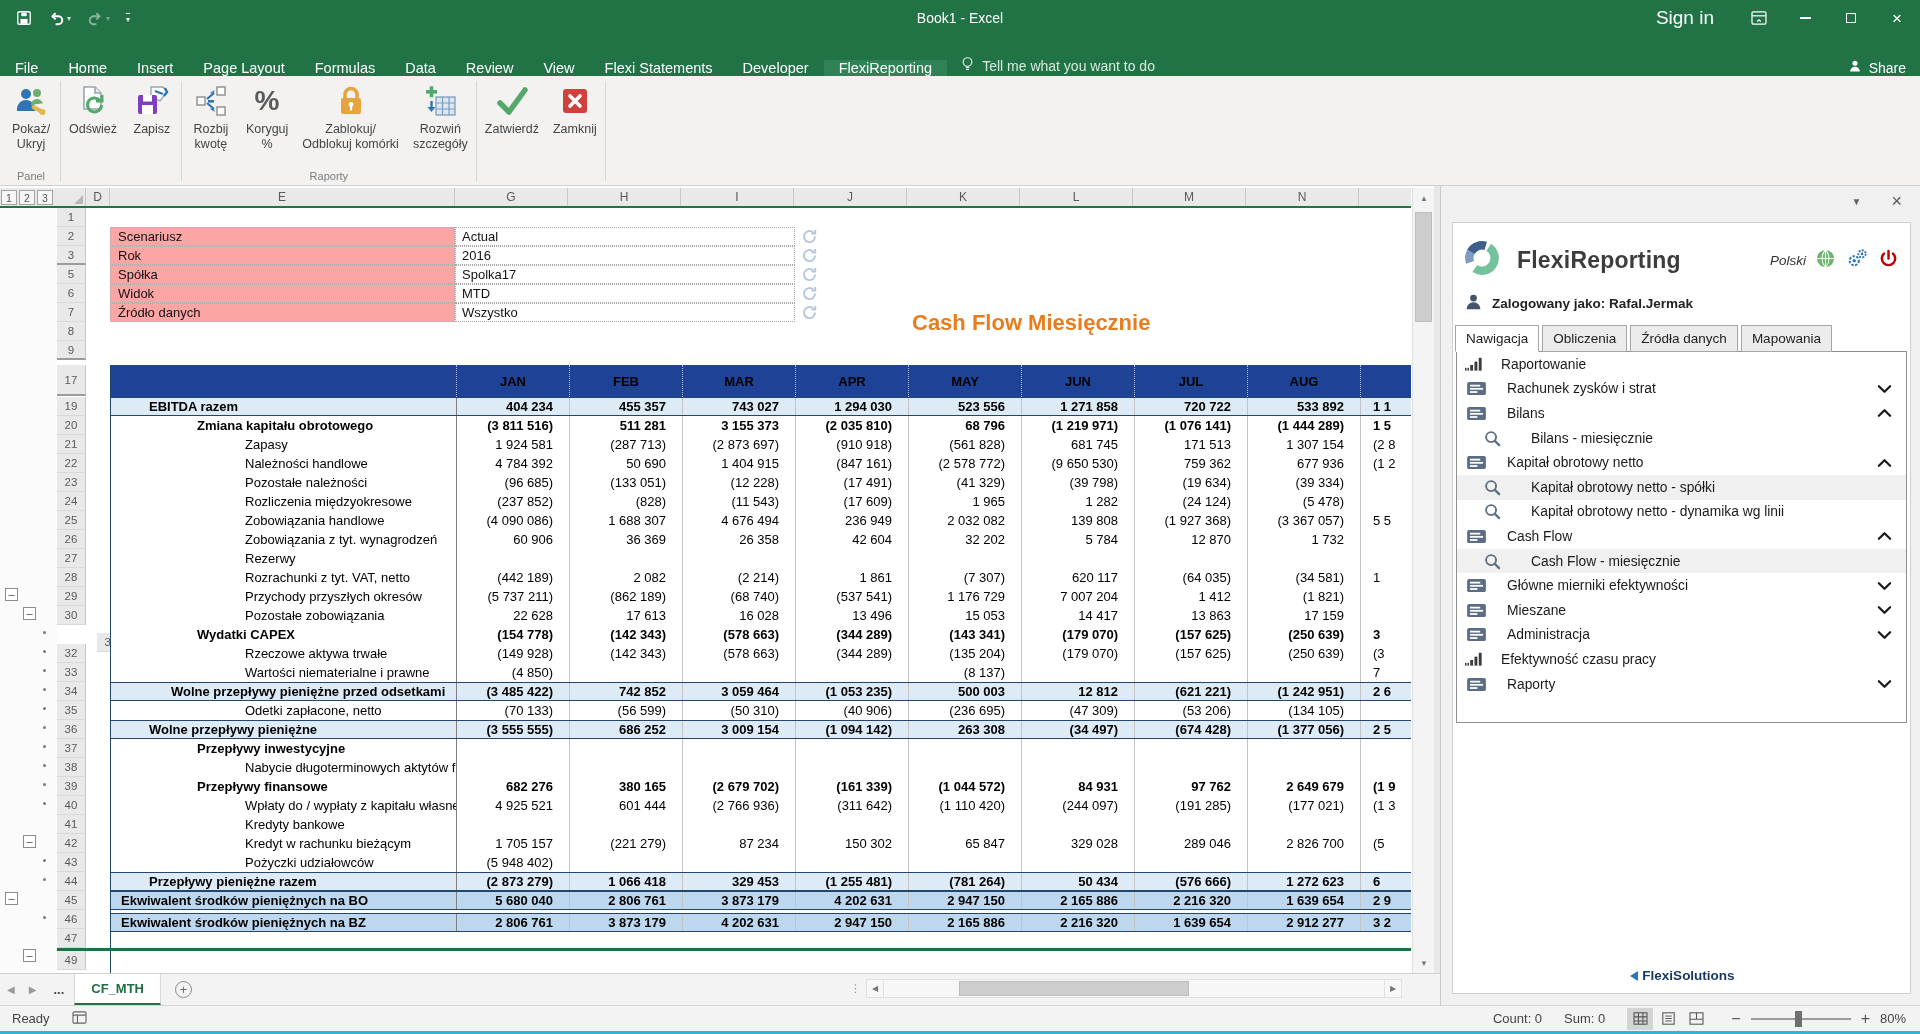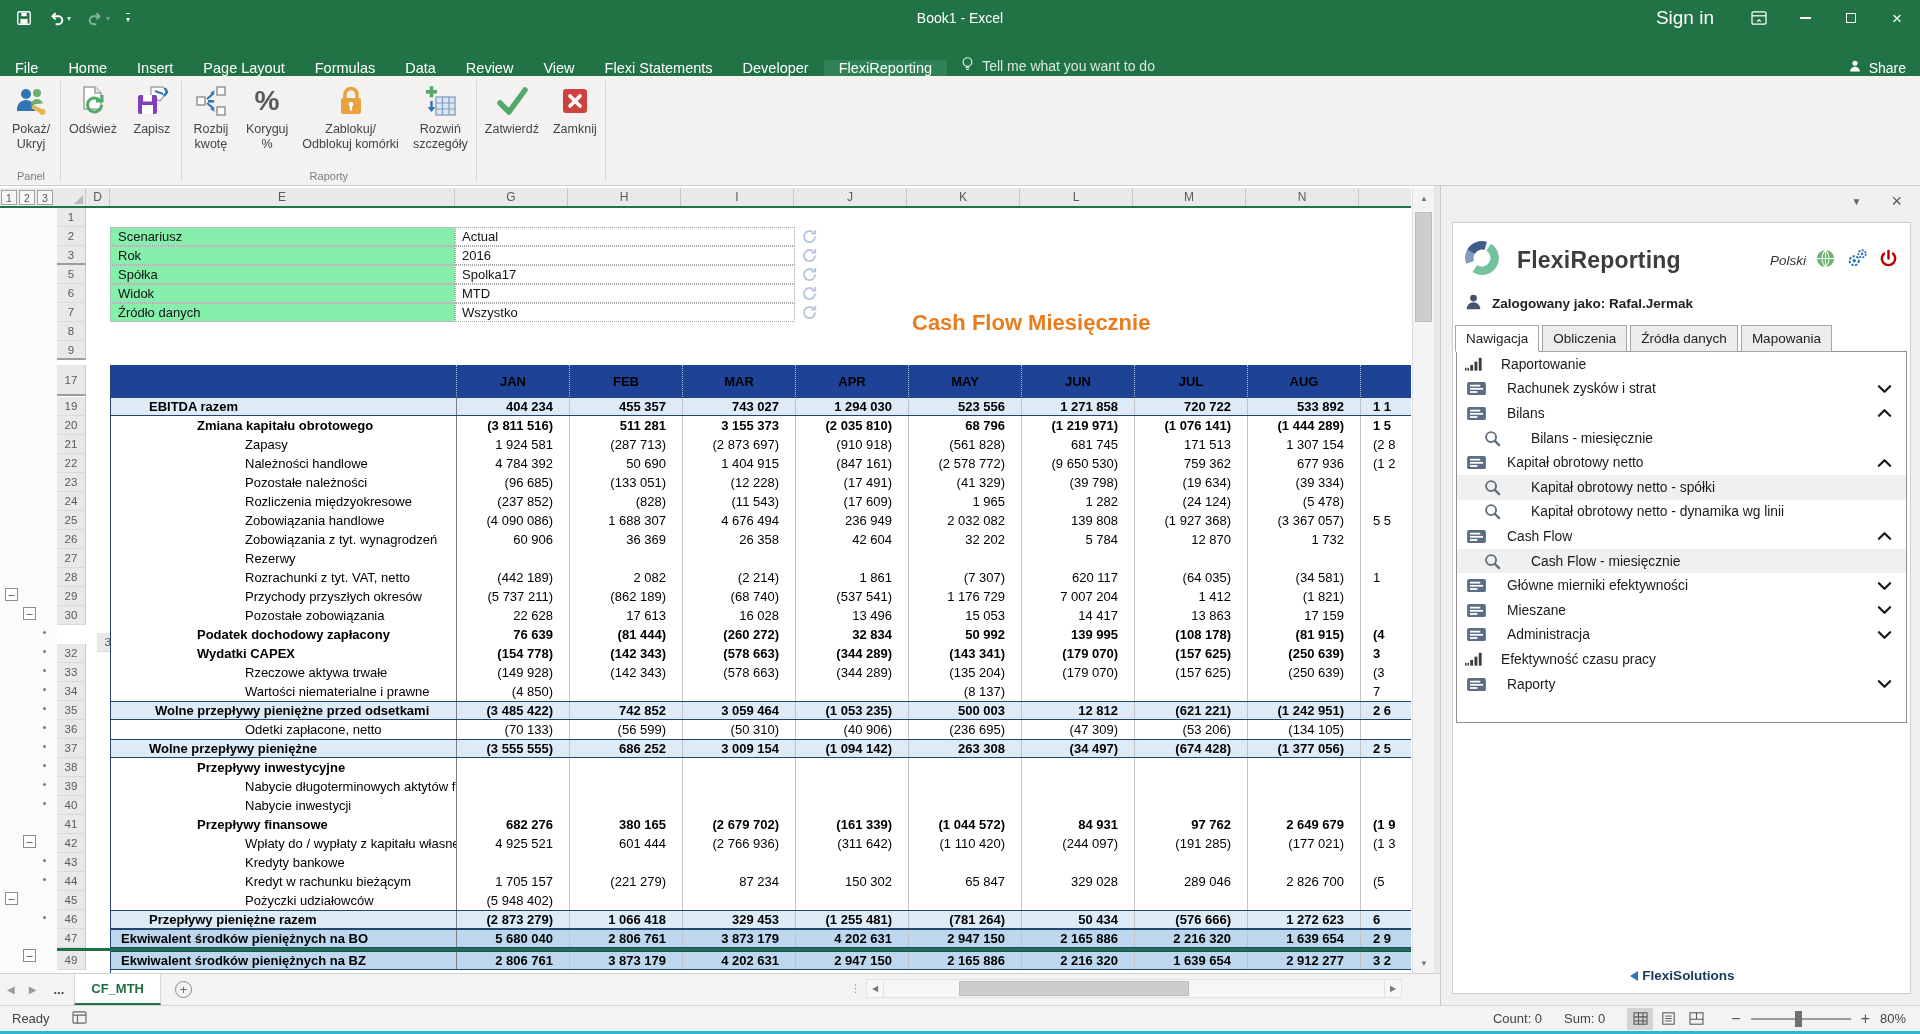--- a/index.html
+++ b/index.html
@@ -55,21 +55,21 @@
       border-right:1px solid #c8c8c8;height:100%;}
   .rh{position:absolute;left:57px;width:29px;background:#e9e9e9;border-right:1px solid #c8c8c8;
       border-bottom:1px solid #d9d9d9;display:flex;align-items:center;justify-content:center;
       font-size:11.5px;color:#5a5a5a;}
   .rh.hid{border-bottom:2px solid #9c9c9c;}
   .omark{position:absolute;width:13px;height:13px;border:1px solid #8c8c8c;background:#fff;color:#444;
          font-size:11px;line-height:11px;display:flex;align-items:center;justify-content:center;}
   .odot{position:absolute;width:3px;height:3px;border-radius:50%;background:#7a7a7a;}
 
   
-  .param-label{position:absolute;left:110px;width:345px;height:19px;background:#86efac;
+  .param-label{position:absolute;left:110px;width:345px;height:19px;background:#fca5a5;
                border:1px dotted #b0b0b0;display:flex;align-items:center;padding-left:7px;font-size:13px;color:#111;}
   .param-value{position:absolute;left:455px;width:340px;height:19px;background:#fff;
                border:1px dotted #a8a8a8;display:flex;align-items:center;padding-left:6px;font-size:13px;color:#111;}
   .param-sync{position:absolute;left:801px;width:18px;height:18px;opacity:.75;}
 
   .report-title{position:absolute;left:912px;top:310px;font-size:22px;font-weight:bold;color:#e87d1e;white-space:nowrap;}
 
   
   .cftable{position:absolute;left:110px;top:365px;width:1301px;height:608px;overflow:hidden;
            border-left:1px solid #24456e;background:#fff;}
@@ -641,32 +641,20 @@
         <div class="c">17 613</div>
         <div class="c">16 028</div>
         <div class="c">13 496</div>
         <div class="c">15 053</div>
         <div class="c">14 417</div>
         <div class="c">13 863</div>
         <div class="c">17 159</div>
         <div class="c sep"></div>
       </div>
       <div class="tr bold">
-        <div class="c lab" style="padding-left: 86px;">Podatek dochodowy zapłacony</div>
-        <div class="c m0">76 639</div>
-        <div class="c">(81 444)</div>
-        <div class="c">(260 272)</div>
-        <div class="c">32 834</div>
-        <div class="c">50 992</div>
-        <div class="c">139 995</div>
-        <div class="c">(108 178)</div>
-        <div class="c">(81 915)</div>
-        <div class="c sep">(4</div>
-      </div>
-      <div class="tr bold">
         <div class="c lab" style="padding-left: 86px;">Wydatki CAPEX</div>
         <div class="c m0">(154 778)</div>
         <div class="c">(142 343)</div>
         <div class="c">(578 663)</div>
         <div class="c">(344 289)</div>
         <div class="c">(143 341)</div>
         <div class="c">(179 070)</div>
         <div class="c">(157 625)</div>
         <div class="c">(250 639)</div>
         <div class="c sep">3</div>
@@ -689,21 +677,21 @@
         <div class="c"></div>
         <div class="c"></div>
         <div class="c"></div>
         <div class="c">(8 137)</div>
         <div class="c"></div>
         <div class="c"></div>
         <div class="c"></div>
         <div class="c sep">7</div>
       </div>
       <div class="tr band">
-        <div class="c lab" style="padding-left: 44px;">Wolne przepływy pieniężne przed odsetkami</div>
+        <div class="c lab" style="padding-left: 60px;">Wolne przepływy pieniężne przed odsetkami</div>
         <div class="c m0">(3 485 422)</div>
         <div class="c">742 852</div>
         <div class="c">3 059 464</div>
         <div class="c">(1 053 235)</div>
         <div class="c">500 003</div>
         <div class="c">12 812</div>
         <div class="c">(621 221)</div>
         <div class="c">(1 242 951)</div>
         <div class="c sep">2 6</div>
       </div>
@@ -738,32 +726,20 @@
         <div class="c"></div>
         <div class="c"></div>
         <div class="c"></div>
         <div class="c"></div>
         <div class="c"></div>
         <div class="c"></div>
         <div class="c sep"></div>
       </div>
       <div class="tr ">
         <div class="c lab" style="padding-left: 134px;">Nabycie długoterminowych aktytów finansowych</div>
-        <div class="c m0"></div>
-        <div class="c"></div>
-        <div class="c"></div>
-        <div class="c"></div>
-        <div class="c"></div>
-        <div class="c"></div>
-        <div class="c"></div>
-        <div class="c"></div>
-        <div class="c sep"></div>
-      </div>
-      <div class="tr ">
-        <div class="c lab" style="padding-left: 134px;">Nabycie inwestycji</div>
         <div class="c m0"></div>
         <div class="c"></div>
         <div class="c"></div>
         <div class="c"></div>
         <div class="c"></div>
         <div class="c"></div>
         <div class="c"></div>
         <div class="c"></div>
         <div class="c sep"></div>
       </div>

